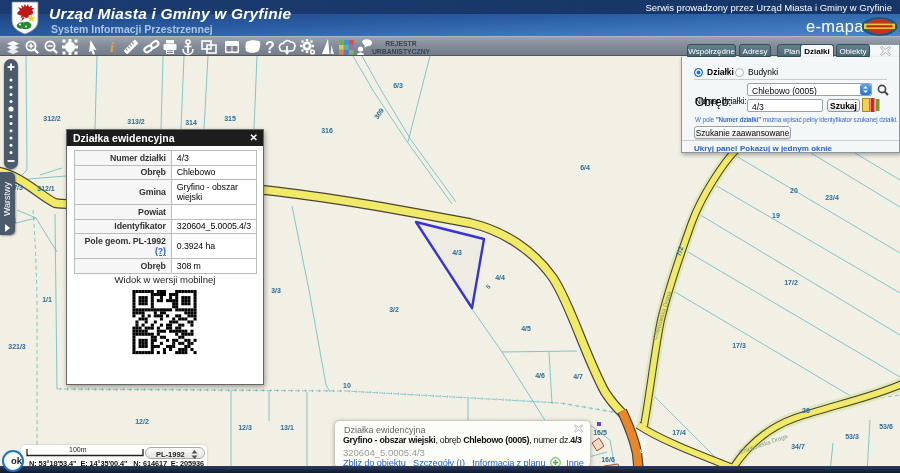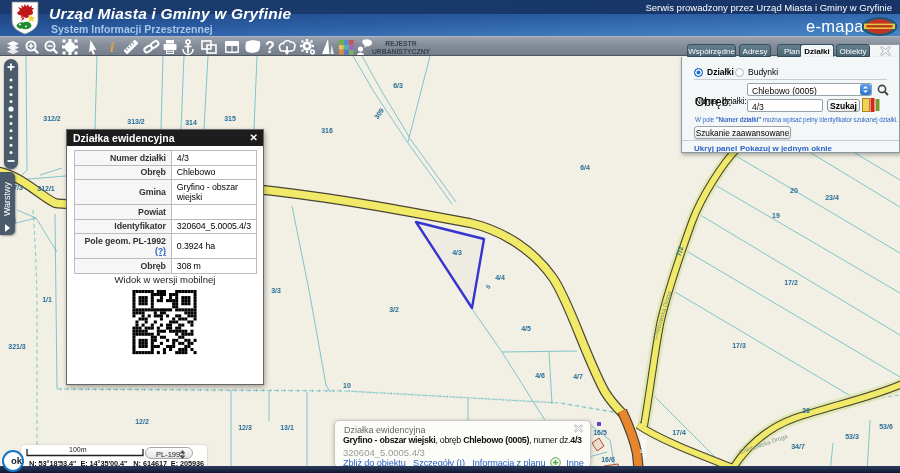--- a/index.html
+++ b/index.html
@@ -64,22 +64,22 @@
 #bcard .t1 { position:absolute; left:9px; top:4px; color:#666; font-size:9px; }
 #bcard .t2 { position:absolute; left:8px; top:14px; font-size:8.9px; letter-spacing:-0.3px; color:#111; white-space:nowrap; }
 #bcard .t3 { position:absolute; left:8px; top:26px; color:#999; font-size:9.5px; }
 #bcard .links { position:absolute; left:8px; top:36px; color:#2b62c4; font-size:9.2px; white-space:nowrap; letter-spacing:-0.1px; }
 
 #blbox { position:absolute; left:21px; top:445px; width:186px; height:26px; background:rgba(255,255,255,0.95);
   border-radius:4px; box-shadow:0 0 2px rgba(0,0,0,0.25); overflow:hidden; }
 #okbadge { position:absolute; left:2px; top:450px; width:22px; height:22px; border-radius:50%; background:#fff;
   border:2.5px solid #1777c4; color:#123; font-size:9.5px; font-weight:bold; text-align:right; padding-top:2.5px; z-index:30; }
 #coords { position:absolute; left:8px; top:14px; font-size:7.4px; font-weight:bold; color:#111; white-space:nowrap; letter-spacing:-0.1px; }
-#pl1992 { position:absolute; left:124px; top:2px; width:48px; height:12px; background:linear-gradient(#fdfdfd,#e4e4e4);
-  border:1px solid #a8a8a8; border-radius:6px; font-size:7.5px; color:#222; text-align:left; padding:1.5px 0 0 10px; }
+#pl1992 { position:absolute; left:124px; top:2px; width:60px; height:12px; background:linear-gradient(#fdfdfd,#e4e4e4);
+  border:1px solid #a8a8a8; border-radius:6px; font-size:7.5px; color:#222; text-align:left; padding:1.5px 0 0 10px;font-weight:bold; }
 #bbar { position:absolute; left:0; top:466px; width:900px; height:7px;
   background:linear-gradient(#2c3a5c,#0f1930); z-index:20; }
 a { text-decoration:none; }
 </style></head>
 <body>
 <div id="stage">
 <svg id="map" width="900" height="473" viewBox="0 0 900 473">
 <rect width="900" height="473" fill="#f2efe4"></rect>
 <g stroke="#5ab8c3" stroke-width="0.8" fill="none" opacity="0.95">
         <path d="M 26,56 L 27,170 L 18,179"></path>

